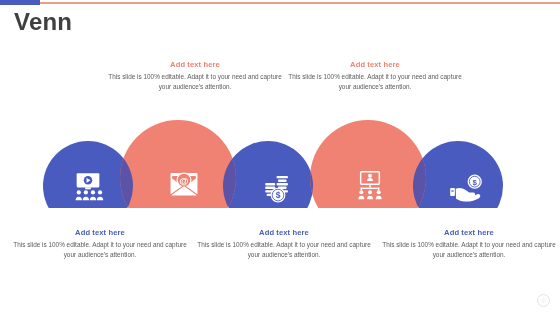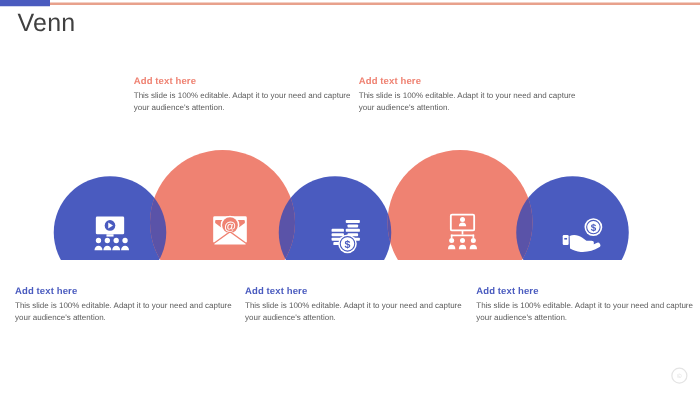--- a/index.html
+++ b/index.html
@@ -31,31 +31,31 @@
     left: 40px;
     top: 2px;
     width: 520px;
     height: 1.5px;
     background: #e8a18c;
   }
   .page-title {
     position: absolute;
     left: 14px;
     top: 8px;
-    font-size: 20px;
+    font-size: 24px;
     color: #404040;
     letter-spacing: 0.2px;
-    font-weight: 400;
+    font-weight: 700;
   }
 
   
   .text-block {
     position: absolute;
     width: 176px;
-    text-align: left;
+    text-align: center;
   }
   .tb-heading {
     font-size: 7.6px;
     font-weight: bold;
     margin: 0 0 3px 0;
     letter-spacing: 0.1px;
   }
   .tb-heading.orange { color: #ef8272; }
   .tb-heading.blue   { color: #4a5bbf; }
   .tb-body {

